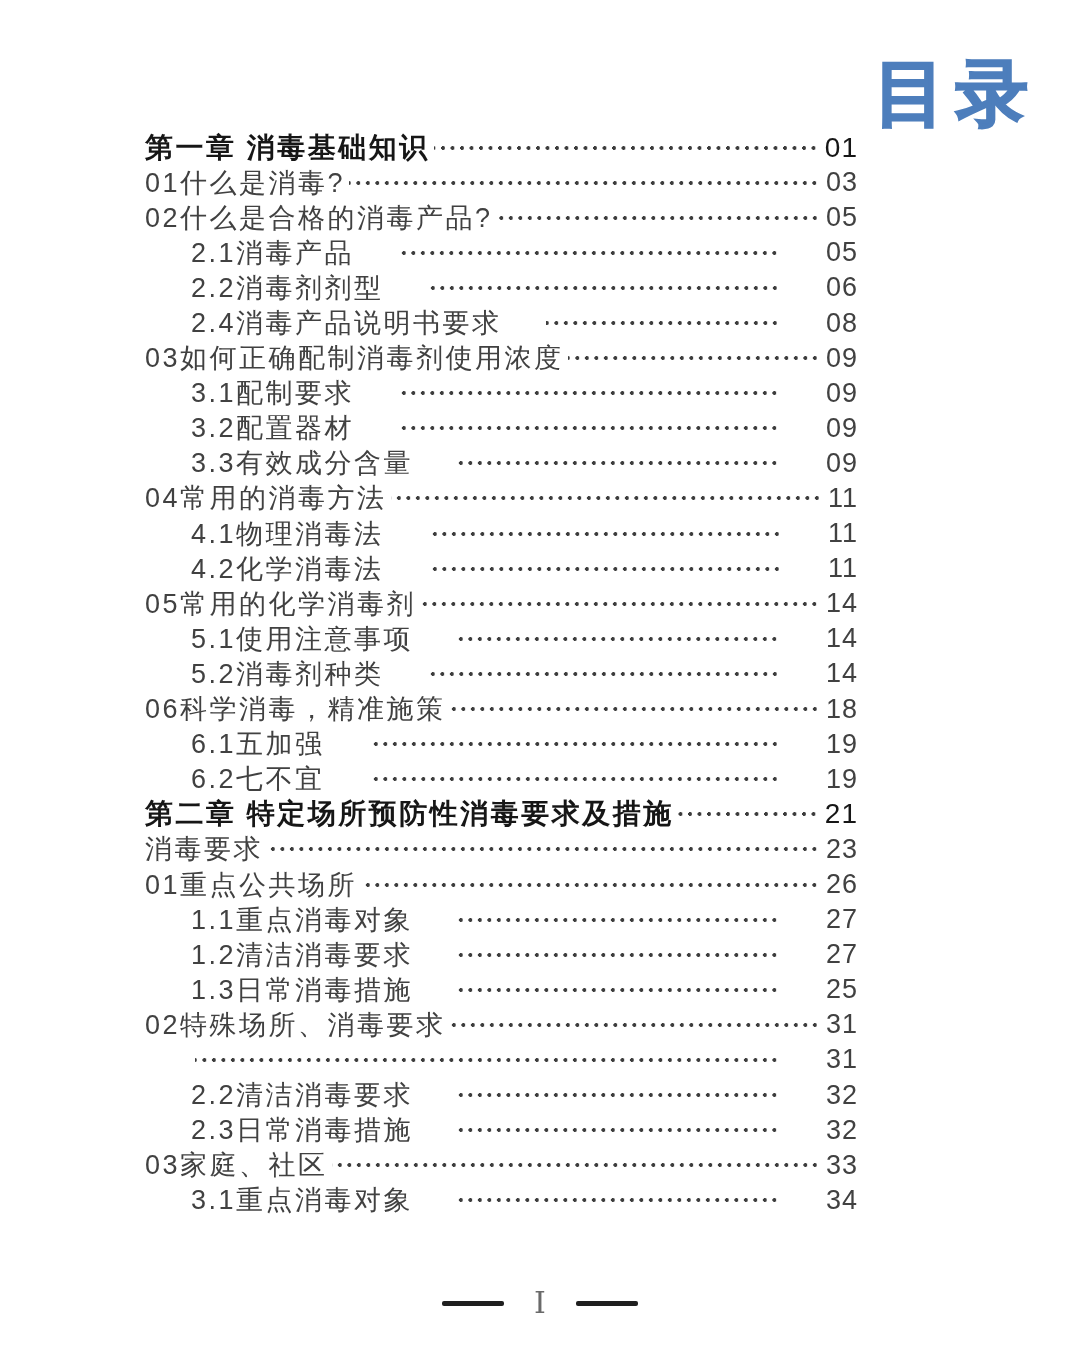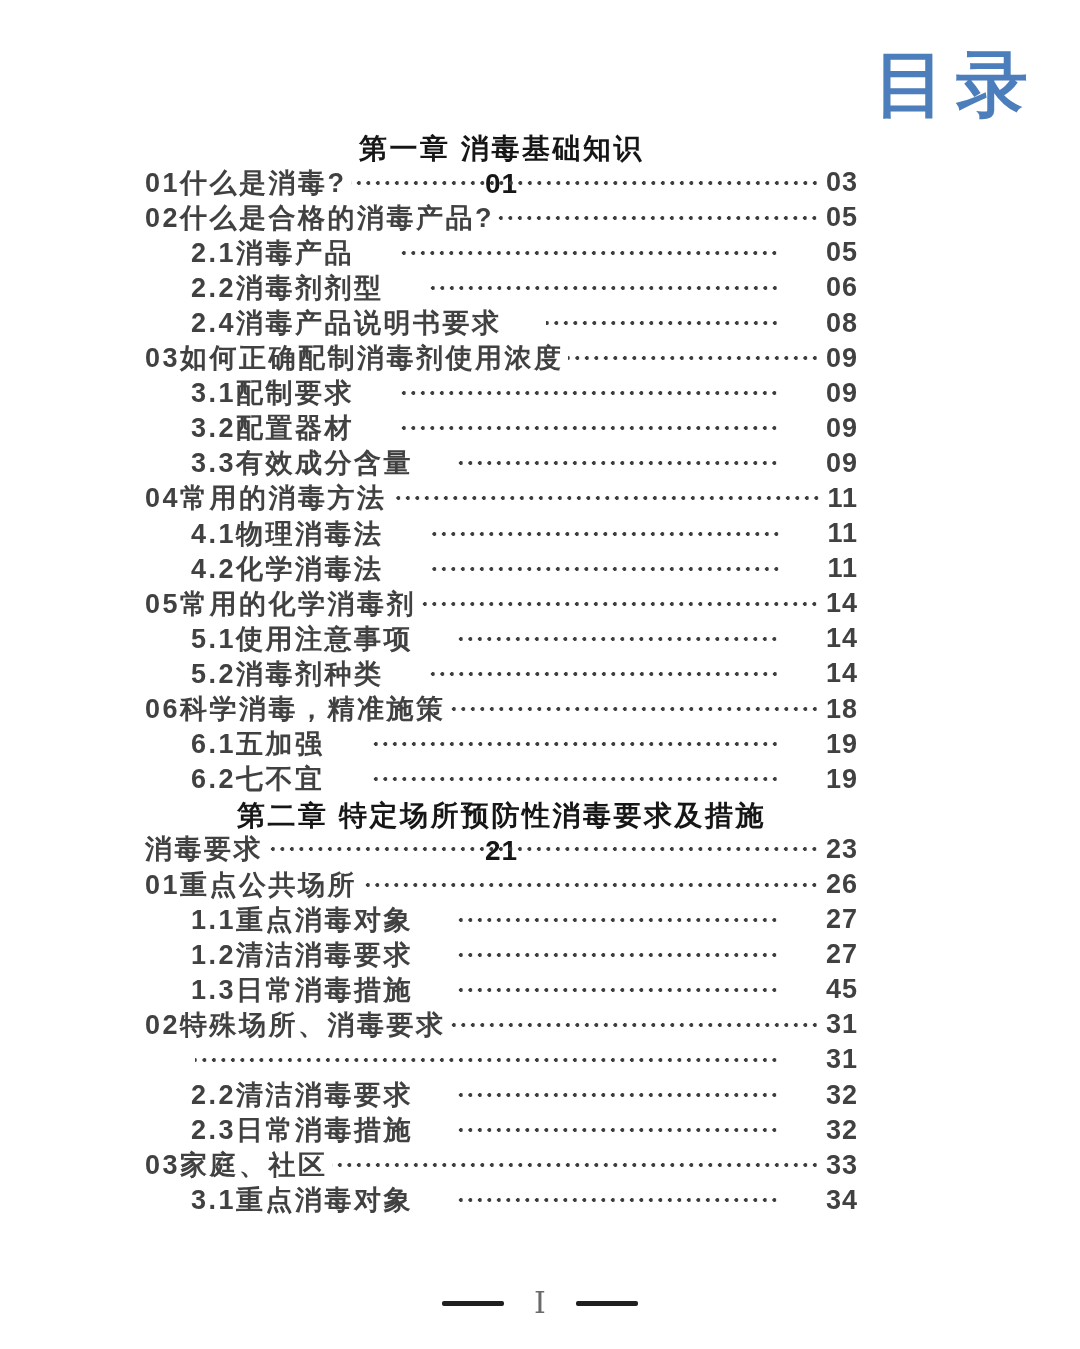--- a/index.html
+++ b/index.html
@@ -18,55 +18,53 @@
     position: relative;
     width: 1080px;
     height: 1349px;
     background: #ffffff;
     overflow: hidden;
   }
   .doc-title {
     position: absolute;
     top: 40px;
     right: 52px;
-    margin: 8px;
+    margin: 17px;
     font-size: 72px;
     line-height: 1.0;
-    font-weight: 400;
+    font-weight: 700;
     letter-spacing: 10px;
     margin-right: -10px;
     color: var(--accent);
     -webkit-text-stroke: 2px var(--accent);
   }
   .toc {
     position: absolute;
     top: 130px;
     left: 145px;
     width: 713px;
   }
   .row {
     display: flex;
     align-items: center;
     height: 35.1px;
     font-size: 27px;
     color: var(--body-text);
-    font-weight: bold;
   }
   .row .label {
     white-space: nowrap;
     letter-spacing: 2.5px;
   }
   .row.subsection { padding-left: 46px; gap: 40px; }
   .row.chapter {
     font-weight: 700;
     color: var(--chapter-text);
     font-size: 28px;
-    flex-direction: column;
-  }
-  .row.chapter .pagenum { font-weight: 700; color: var(--chapter-text); }
+  }
+  .row.chapter .pagenum { font-weight: 400; color: var(--chapter-text); }
   .leader {
     flex: 1;
     align-self: center;
     height: 6px;
     margin: 0 5px 0 4px;
     background-image: radial-gradient(circle at 3px 3px, #3c3c3c 1.7px, transparent 2.2px);
     background-size: 9.5px 6px;
     background-repeat: repeat-x;
     background-position: right center;
   }
@@ -245,21 +243,21 @@
 
   <div class="row subsection">
     <span class="label">1.2清洁消毒要求</span>
     <span class="leader"></span>
     <span class="pagenum">27</span>
   </div>
 
   <div class="row subsection">
     <span class="label">1.3日常消毒措施</span>
     <span class="leader"></span>
-    <span class="pagenum">45</span>
+    <span class="pagenum">25</span>
   </div>
 
   <div class="row section">
     <span class="label">02特殊场所、消毒要求</span>
     <span class="leader"></span>
     <span class="pagenum">31</span>
   </div>
 
   <div class="row subsection">
     <span class="leader"></span>

